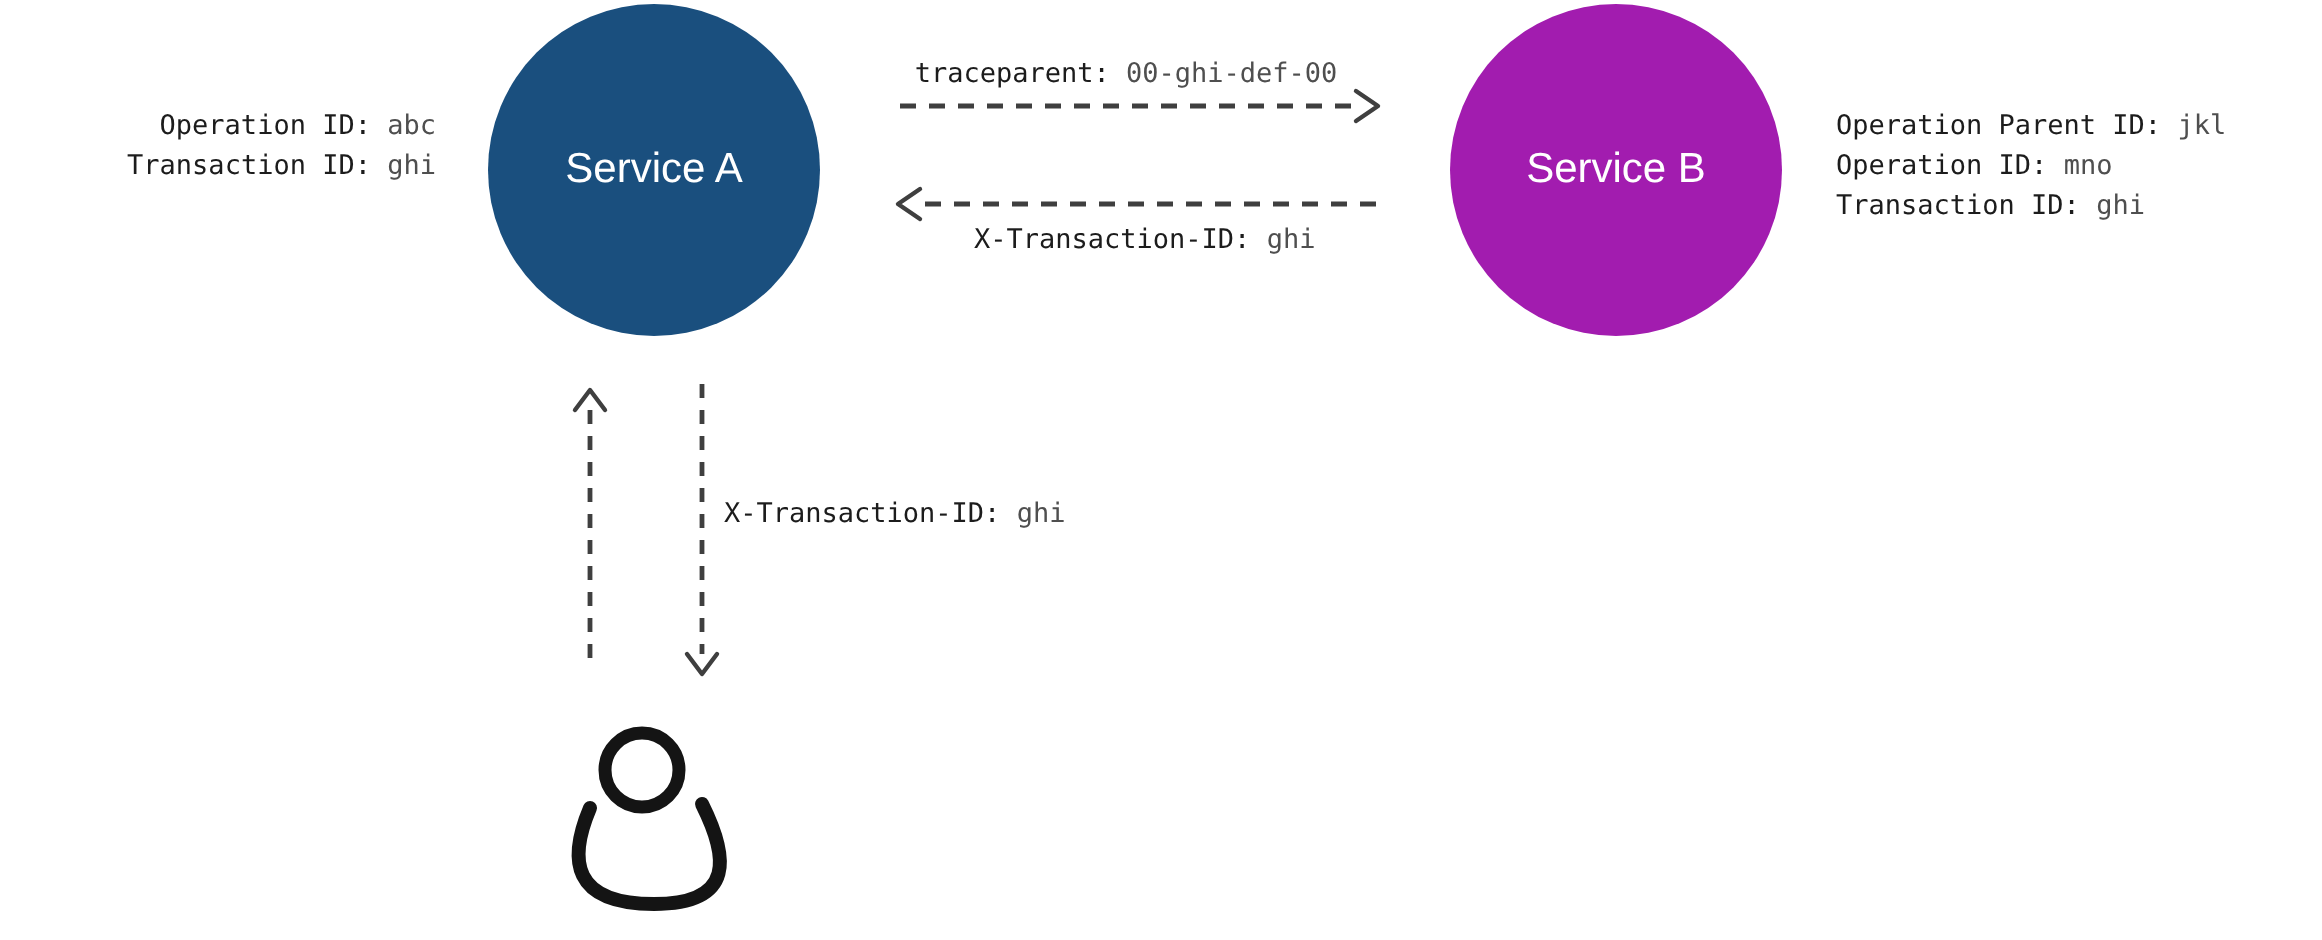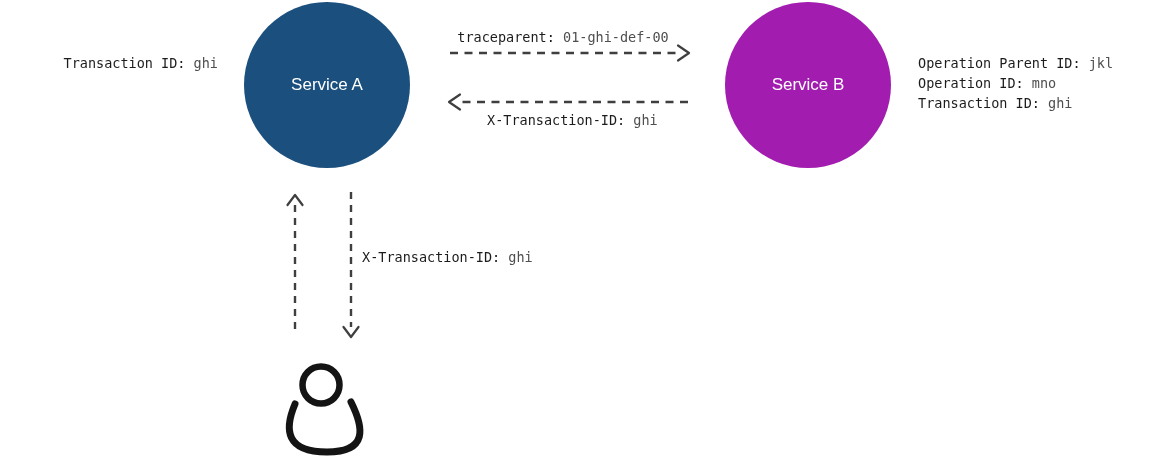--- a/index.html
+++ b/index.html
@@ -31,21 +31,21 @@
   .circle {
     position: absolute;
     top: 2px;
     width: 166px;
     height: 166px;
     border-radius: 50%;
     display: flex;
     align-items: center;
     justify-content: center;
     font-family: "Liberation Sans", sans-serif;
-    font-size: 17px;
+    font-size: 21px;
     color: #ffffff;
   }
   .circle.a { left: 244px; }
   .circle.b { left: 725px; }
 
   .arrow-label { position: absolute; font-size: 13.5px; }
   .arrow-label.request  { top: 29px;  left: 445px; width: 236px; text-align: center; }
   .arrow-label.response { top: 112px; left: 487px; line-height: 17px; }
   .arrow-label.user     { top: 249px; left: 362px; line-height: 17px; }
 </style>
@@ -76,32 +76,33 @@
       <path d="M 343.5 327 L 351 337 L 358.5 327" fill="none" stroke-width="2.2" stroke-linecap="round" stroke-linejoin="round" stroke="#3f3f3f"></path>
     </g>
 
     <g fill="none" stroke-linecap="round" stroke="#141414">
       <circle cx="321" cy="385" r="18.5" stroke-width="6.5"></circle>
       <path d="M 295 404 C 284 430 286 452 327 452 C 368 452 364 428 351 402" stroke-width="7"></path>
     </g>
   </svg>
 
   <div class="info left">
+    <div class="mono-line"><span class="lbl">Operation ID:</span> <span class="val">abc</span></div>
     <div class="mono-line"><span class="lbl">Transaction ID:</span> <span class="val">ghi</span></div>
   </div>
 
   <div class="circle a" style="background-color: rgb(26, 79, 126);">
     <span>Service A</span>
   </div>
   <div class="circle b" style="background-color: #a21caf;">
     <span>Service B</span>
   </div>
 
   <div class="arrow-label request mono-line">
-    <span class="lbl">traceparent:</span> <span class="val">01-ghi-def-00</span>
+    <span class="lbl">traceparent:</span> <span class="val">00-ghi-def-00</span>
   </div>
 
   <div class="arrow-label response">
     <div class="mono-line"><span class="lbl">X-Transaction-ID:</span> <span class="val">ghi</span></div>
   </div>
 
   <div class="arrow-label user">
     <div class="mono-line"><span class="lbl">X-Transaction-ID:</span> <span class="val">ghi</span></div>
   </div>
 

